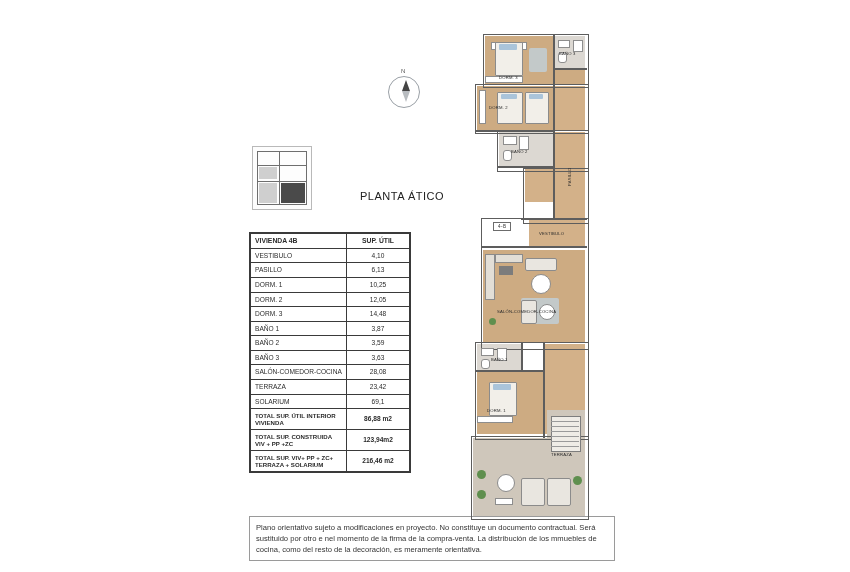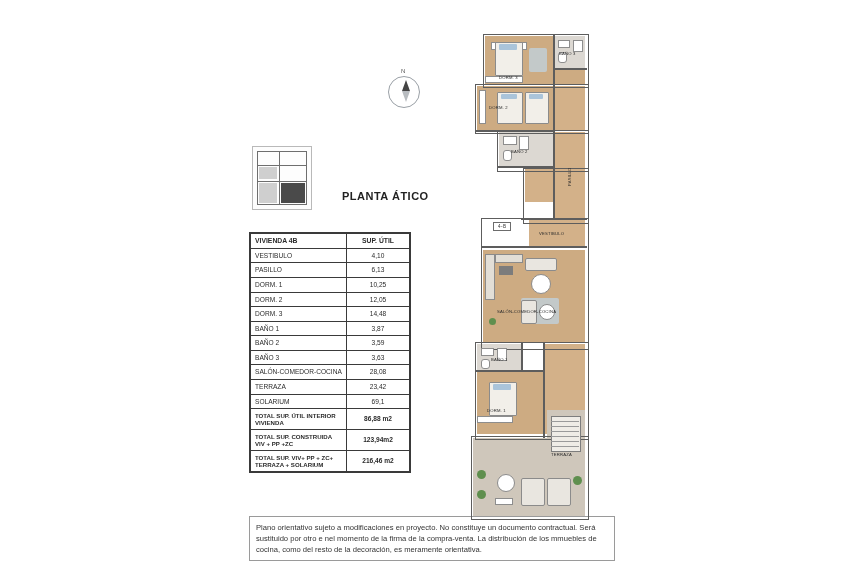--- a/index.html
+++ b/index.html
@@ -16,21 +16,21 @@
   #compass .needle{position:absolute;left:16px;top:10px;width:0;height:0;border-left:4px solid transparent;border-right:4px solid transparent;border-bottom:11px solid #444;}
   #compass .needle2{position:absolute;left:16px;top:21px;width:0;height:0;border-left:4px solid transparent;border-right:4px solid transparent;border-top:11px solid #b8bcc0;}
   #compass .nlabel{position:absolute;left:15px;top:-2px;font-size:6px;color:#555;}
 
   
   #keyplan{position:absolute;left:252px;top:146px;width:58px;height:62px;border:1px solid #b9b9b9;background:#fdfdfd;}
   #keyplan .kp-wall{position:absolute;background:#6e6e6e;}
   #keyplan .kp-fill{position:absolute;background:#cfcfcf;}
   #keyplan .kp-dark{position:absolute;background:#4a4a4a;}
 
-  #plantatitle{position:absolute;left:342px;top:190px;font-size:11px;font-weight:bold;letter-spacing:.5px;color:#222;text-align:right;}
+  #plantatitle{position:absolute;left:360px;top:190px;font-size:11px;font-weight:normal;letter-spacing:.5px;color:#222;text-align:right;}
 
   
   #table{position:absolute;left:249px;top:232px;width:160px;border:1px solid #3a3a3a;background:#fff;}
   #table table{border-collapse:collapse;width:100%;font-size:6.6px;}
   #table td{border:1px solid #3a3a3a;padding:3px 4px;line-height:1.15;}
   #table td.val{text-align:center;width:54px;}
   #table tr.head td{font-weight:bold;font-size:6.8px;text-align:left;}
   #table tr.head td.val{text-align:center;}
   #table tr.total td{font-weight:bold;}
   #table tr.total td.lbl{font-size:6.1px;}

